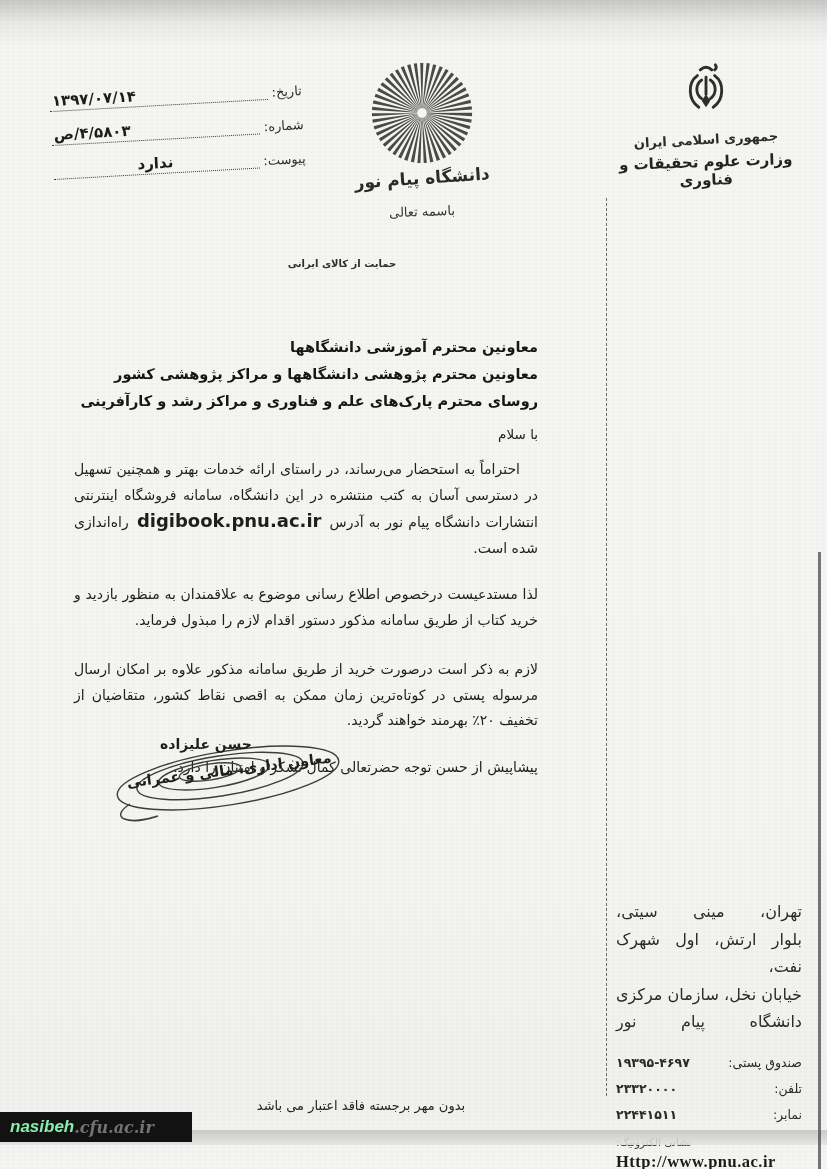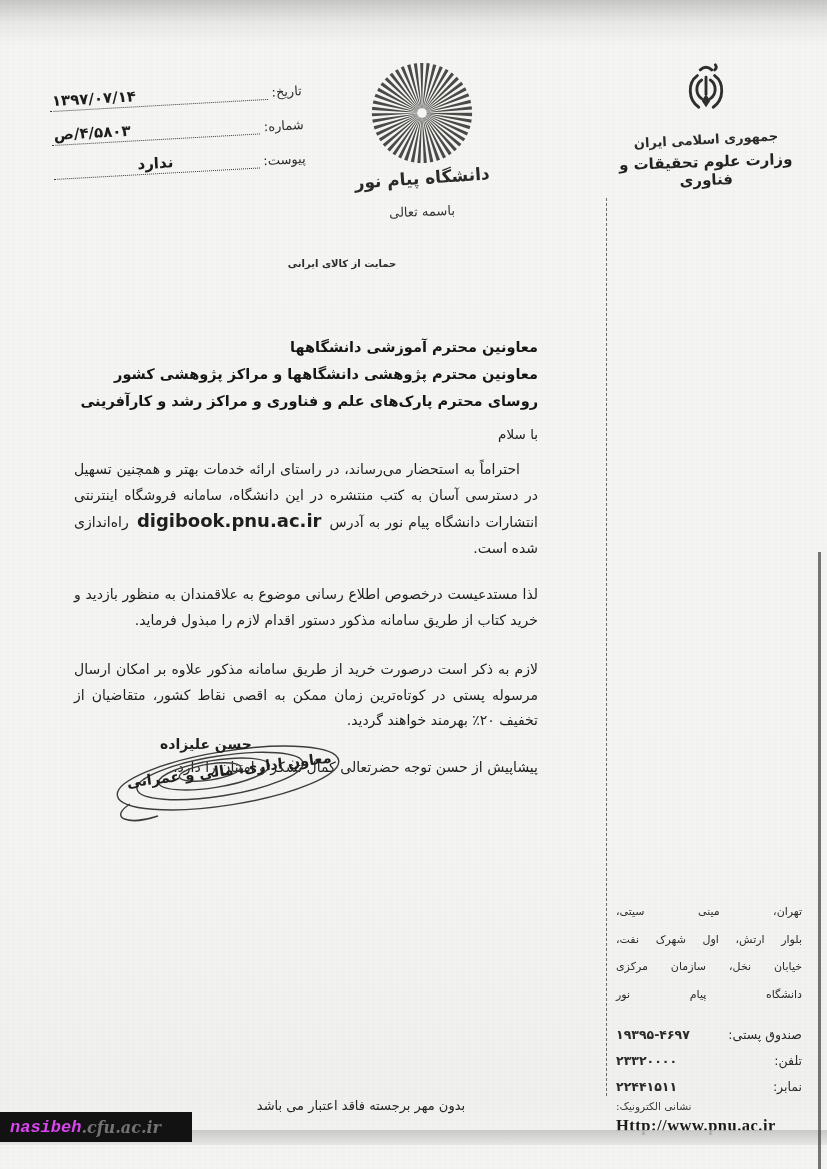--- a/index.html
+++ b/index.html
@@ -68,39 +68,39 @@
   
   .sig{position:absolute;left:100px;top:728px;width:260px;height:100px;}
   .sig-name{position:absolute;left:60px;top:8px;width:160px;text-align:left;
     font-size:14px;font-weight:600;color:#1f1f1d;z-index:2;}
   .sig-title{position:absolute;left:4px;top:34px;width:250px;text-align:center;
     font-size:14.5px;font-weight:600;color:#1f1f1d;transform:rotate(-7deg);z-index:2;letter-spacing:1px;}
   .sig-scribble{position:absolute;left:0;top:0;z-index:1;}
 
   
   .contact{position:absolute;left:616px;top:898px;width:186px;direction:rtl;}
-  .addr-line{font-size:11px;line-height:27.5px;color:#2a2a28;
+  .addr-line{font-size:16px;line-height:27.5px;color:#2a2a28;
     text-align:justify;text-align-last:justify;}
   .contact-rows{margin-top:14px;}
   .c-row{display:flex;justify-content:space-between;align-items:baseline;
     font-size:12.5px;line-height:26px;color:#2a2a28;}
   .c-val{direction:ltr;unicode-bidi:embed;font-weight:600;letter-spacing:1px;}
-  .email-label{font-size:10.5px;color:#3a3a38;text-align:left;}
+  .email-label{font-size:10.5px;color:#3a3a38;text-align:left;margin-top:8px;}
   .website{direction:ltr;text-align:left;font-family:"Liberation Serif","DejaVu Serif",serif;
     font-weight:700;font-size:16.5px;color:#1b1b19;margin-top:4px;letter-spacing:0.5px;}
 
   
   .stamp-note{position:absolute;left:178px;top:1098px;width:366px;text-align:center;
     font-size:13px;color:#242422;direction:rtl;}
   .bottom-strip{position:absolute;left:0;top:1130px;width:827px;height:15px;
     background:linear-gradient(180deg,#c2c2c0,#e3e3e1);opacity:.85;}
   .watermark{position:absolute;left:0;top:1112px;height:30px;width:192px;
     background:#121212;display:flex;align-items:center;padding-left:10px;box-sizing:border-box;z-index:5;}
-  .wm-site{font-family:Liberation Mono, monospace;font-style:italic;font-weight:700;
-    font-size:17px;color:#d946ef;}
+  .wm-site{font-family:Liberation Sans, sans-serif;font-style:italic;font-weight:700;
+    font-size:17px;color:#86efac;}
   .wm-domain{font-family:"DejaVu Serif",serif;font-style:italic;font-weight:700;
     font-size:16px;color:#737373;}
   .right-edge{position:absolute;left:818px;top:552px;width:3px;height:617px;background:#4a4a48;opacity:.75;}
 </style>
 </head>
 <body>
 
 <div id="page">
   <div class="texture"></div>
 

